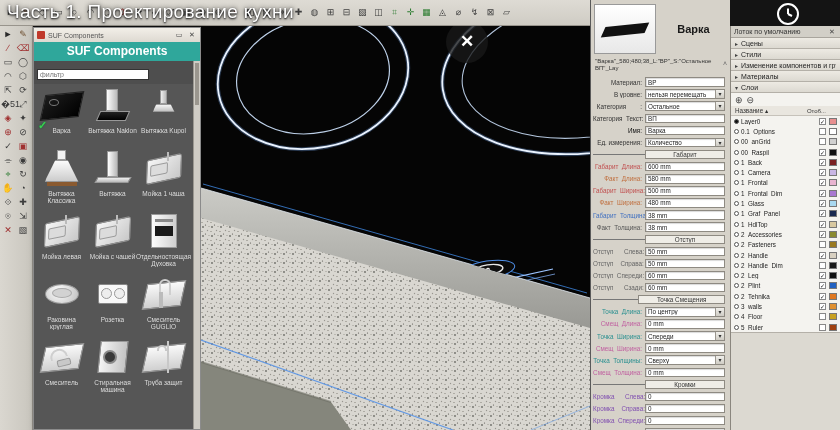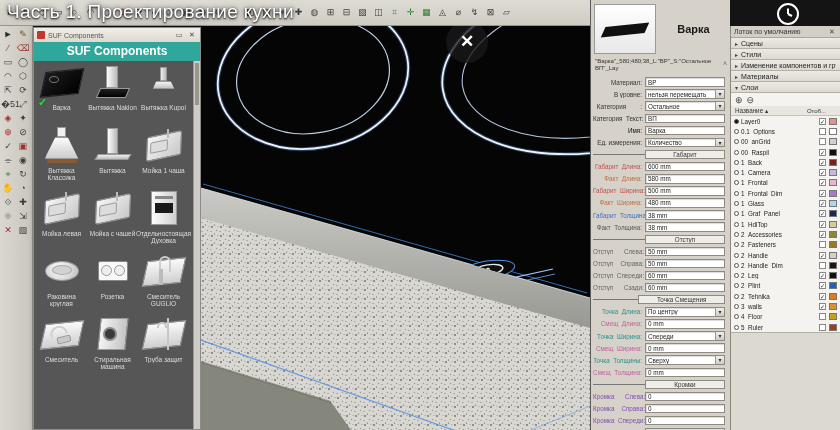--- a/index.html
+++ b/index.html
@@ -219,20 +219,23 @@
     </div>
 
   <div class="suf-window">
     <div class="suf-titlebar">
       <span class="app-ico"></span>
       <span class="t">SUF Components</span>
       <span class="win-btn">▭</span>
       <span class="win-btn">✕</span>
     </div>
     <div class="suf-header">SUF Components</div>
+    <div class="suf-filter-row">
+      <input class="suf-filter" placeholder="фильтр" style="">
+    </div>
     <div class="suf-grid">
 
     <div class="cell cooktop selected">
           <div class="thumb">
             <span class="sh stack"></span>
             <span class="sh base"></span>
             <span class="sh inner"></span>
             <span class="sh ring"></span>
             <span class="sh foot"></span>
             <span class="sh win"></span>

